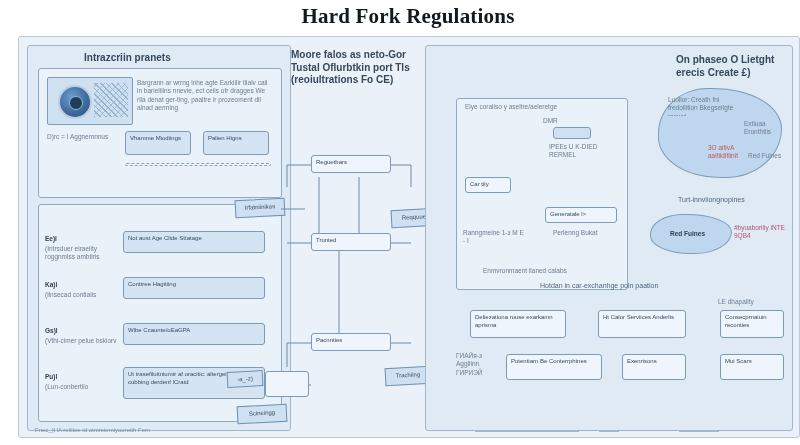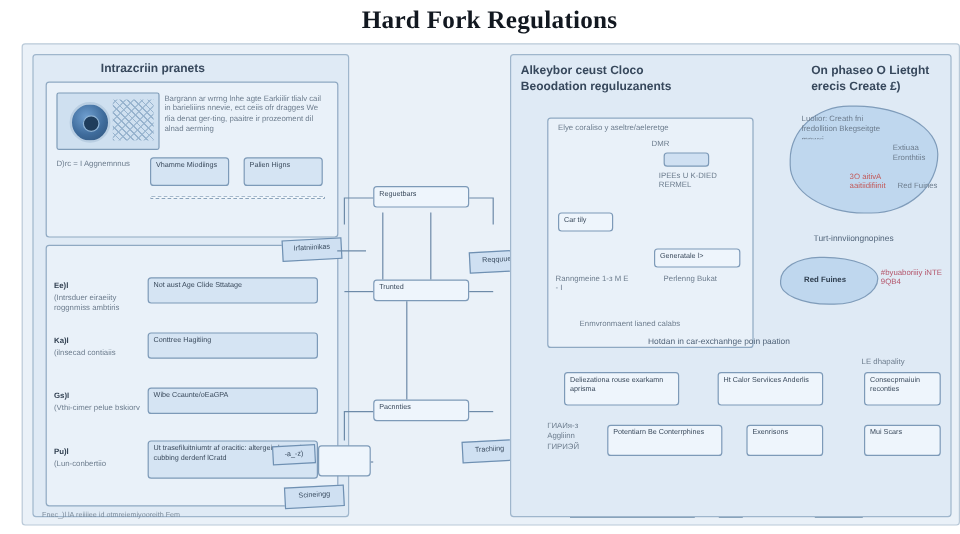--- a/index.html
+++ b/index.html
@@ -200,20 +200,21 @@
         <div class="label bold" style="left:6px; top:122px; width:20px;">Gs)l</div>
         <div class="label blur" style="left:6px; top:132px; width:72px; height:16px;">(Vthi-cimer pelue bskiorv</div>
         <div class="node" style="left:84px; top:118px; width:142px; height:22px;">Wibe Ccaunte/oEaGPA</div>
 
         <div class="label bold" style="left:6px; top:168px; width:20px;">Pu)l</div>
         <div class="label blur" style="left:6px; top:178px; width:72px; height:18px;">(Lun-conbertiio</div>
         <div class="node" style="left:84px; top:162px; width:142px; height:32px;">Ut trasefiluitniumtr af oracitic: altergein lreatnale cubbing derdenf lCratd</div>
       </div>
     </div>
 
+    <div class="heading" style="left:272px; top:12px; width:124px;">Moore falos as neto-Gor Tustal Oflurbtkin port Tls (reoiultrations Fo CE)</div>
 
     <div class="node light" style="left:292px; top:118px; width:80px; height:18px;">Reguetbars</div>
 
     <div class="node light" style="left:292px; top:196px; width:80px; height:18px;">Trunted</div>
 
     <div class="node light" style="left:292px; top:296px; width:80px; height:18px;">Pacnnties</div>
 
     <div class="node light" style="left:246px; top:334px; width:44px; height:26px;"></div>
 
     <div class="bigarrow" style="left:216px; top:162px; width:48px; height:16px;">Irfatniinikas</div>
@@ -250,21 +251,20 @@
         <path d="M456,394 L560,394"></path>
         <path d="M580,394 L600,394"></path>
         <path d="M660,394 L700,394"></path>
         <path d="M505,366 L505,382"></path>
         <path d="M625,366 L625,382"></path>
       </g>
     </svg>
 
     <div class="panel panel-right">
 
-      <div class="heading" style="left:8px; top:8px; width:150px;">Alkeybor ceust Cloco Beoodation reguluzanents</div>
 
       <div class="heading" style="left:250px; top:8px; width:110px;">On phaseo O Lietght erecis Create £)</div>
 
       <div class="subbox" style="left:30px; top:52px; width:170px; height:190px;">
 
         <div class="label blur" style="left:8px; top:4px; width:150px;">Elye coraliso y aseltre/aeleretge</div>
 
         <div class="label blur" style="left:86px; top:18px; width:30px;">DMR</div>
 
         <div class="node blue" style="left:96px; top:28px; width:38px; height:12px;"></div>

